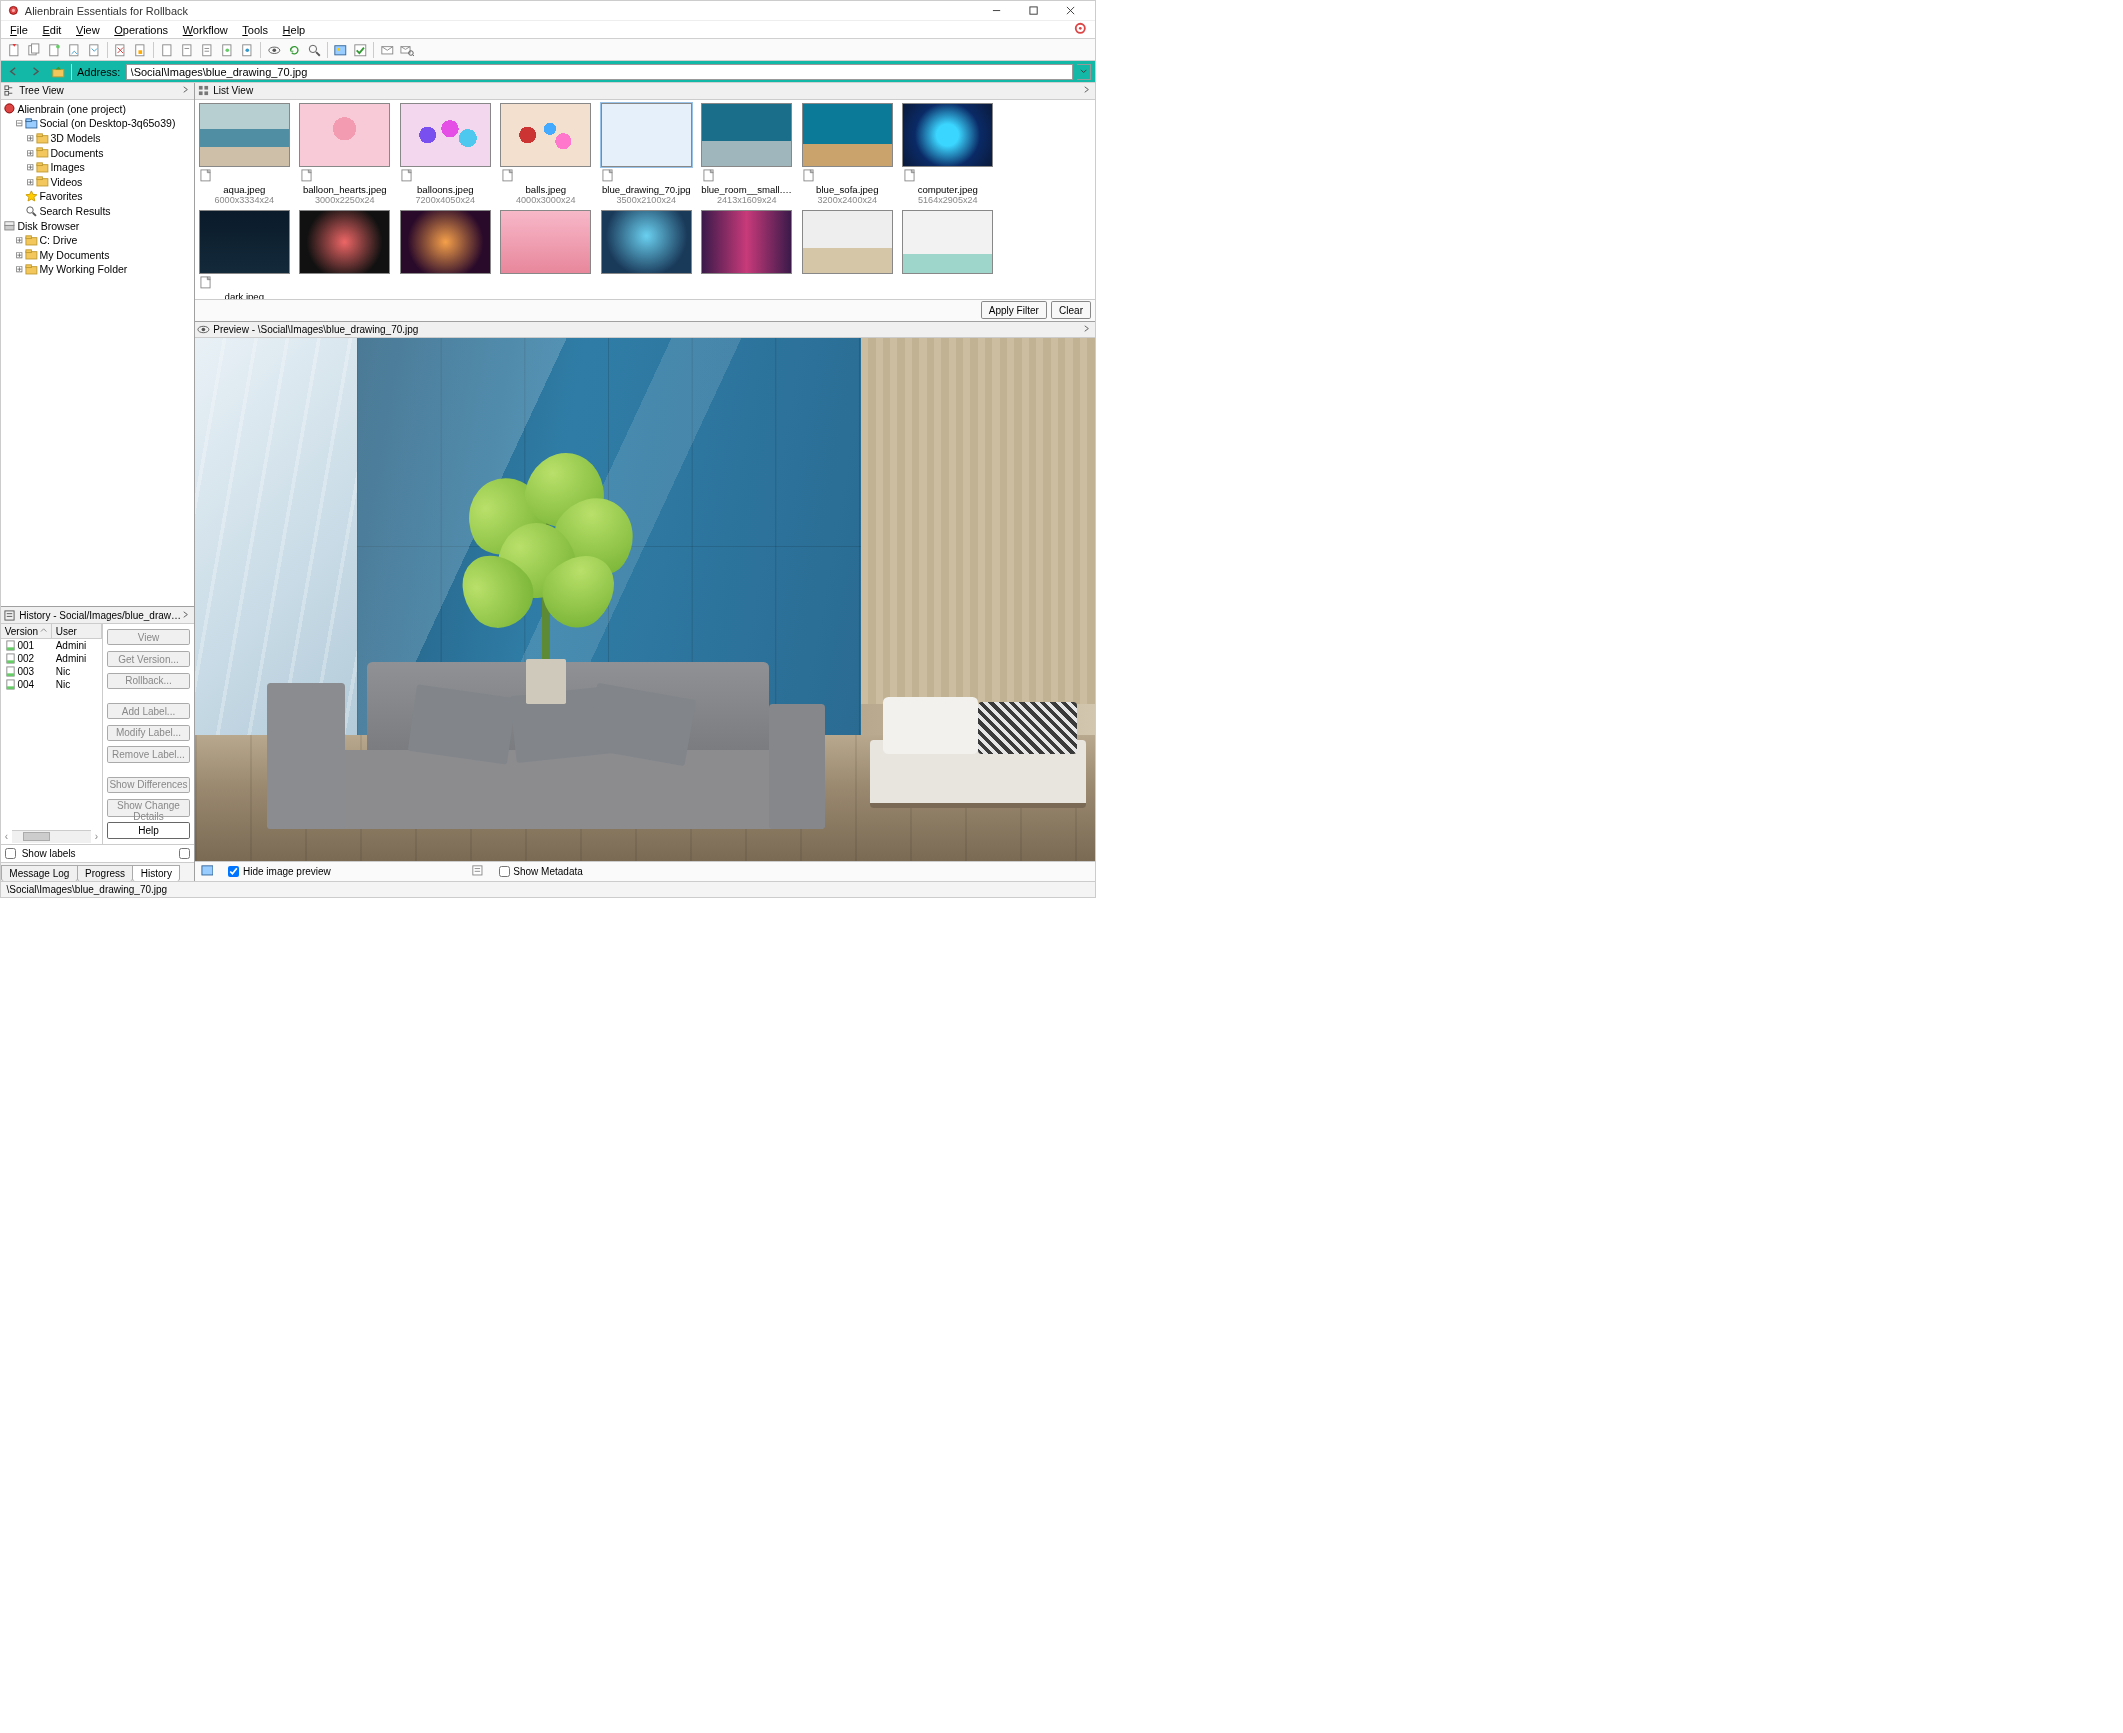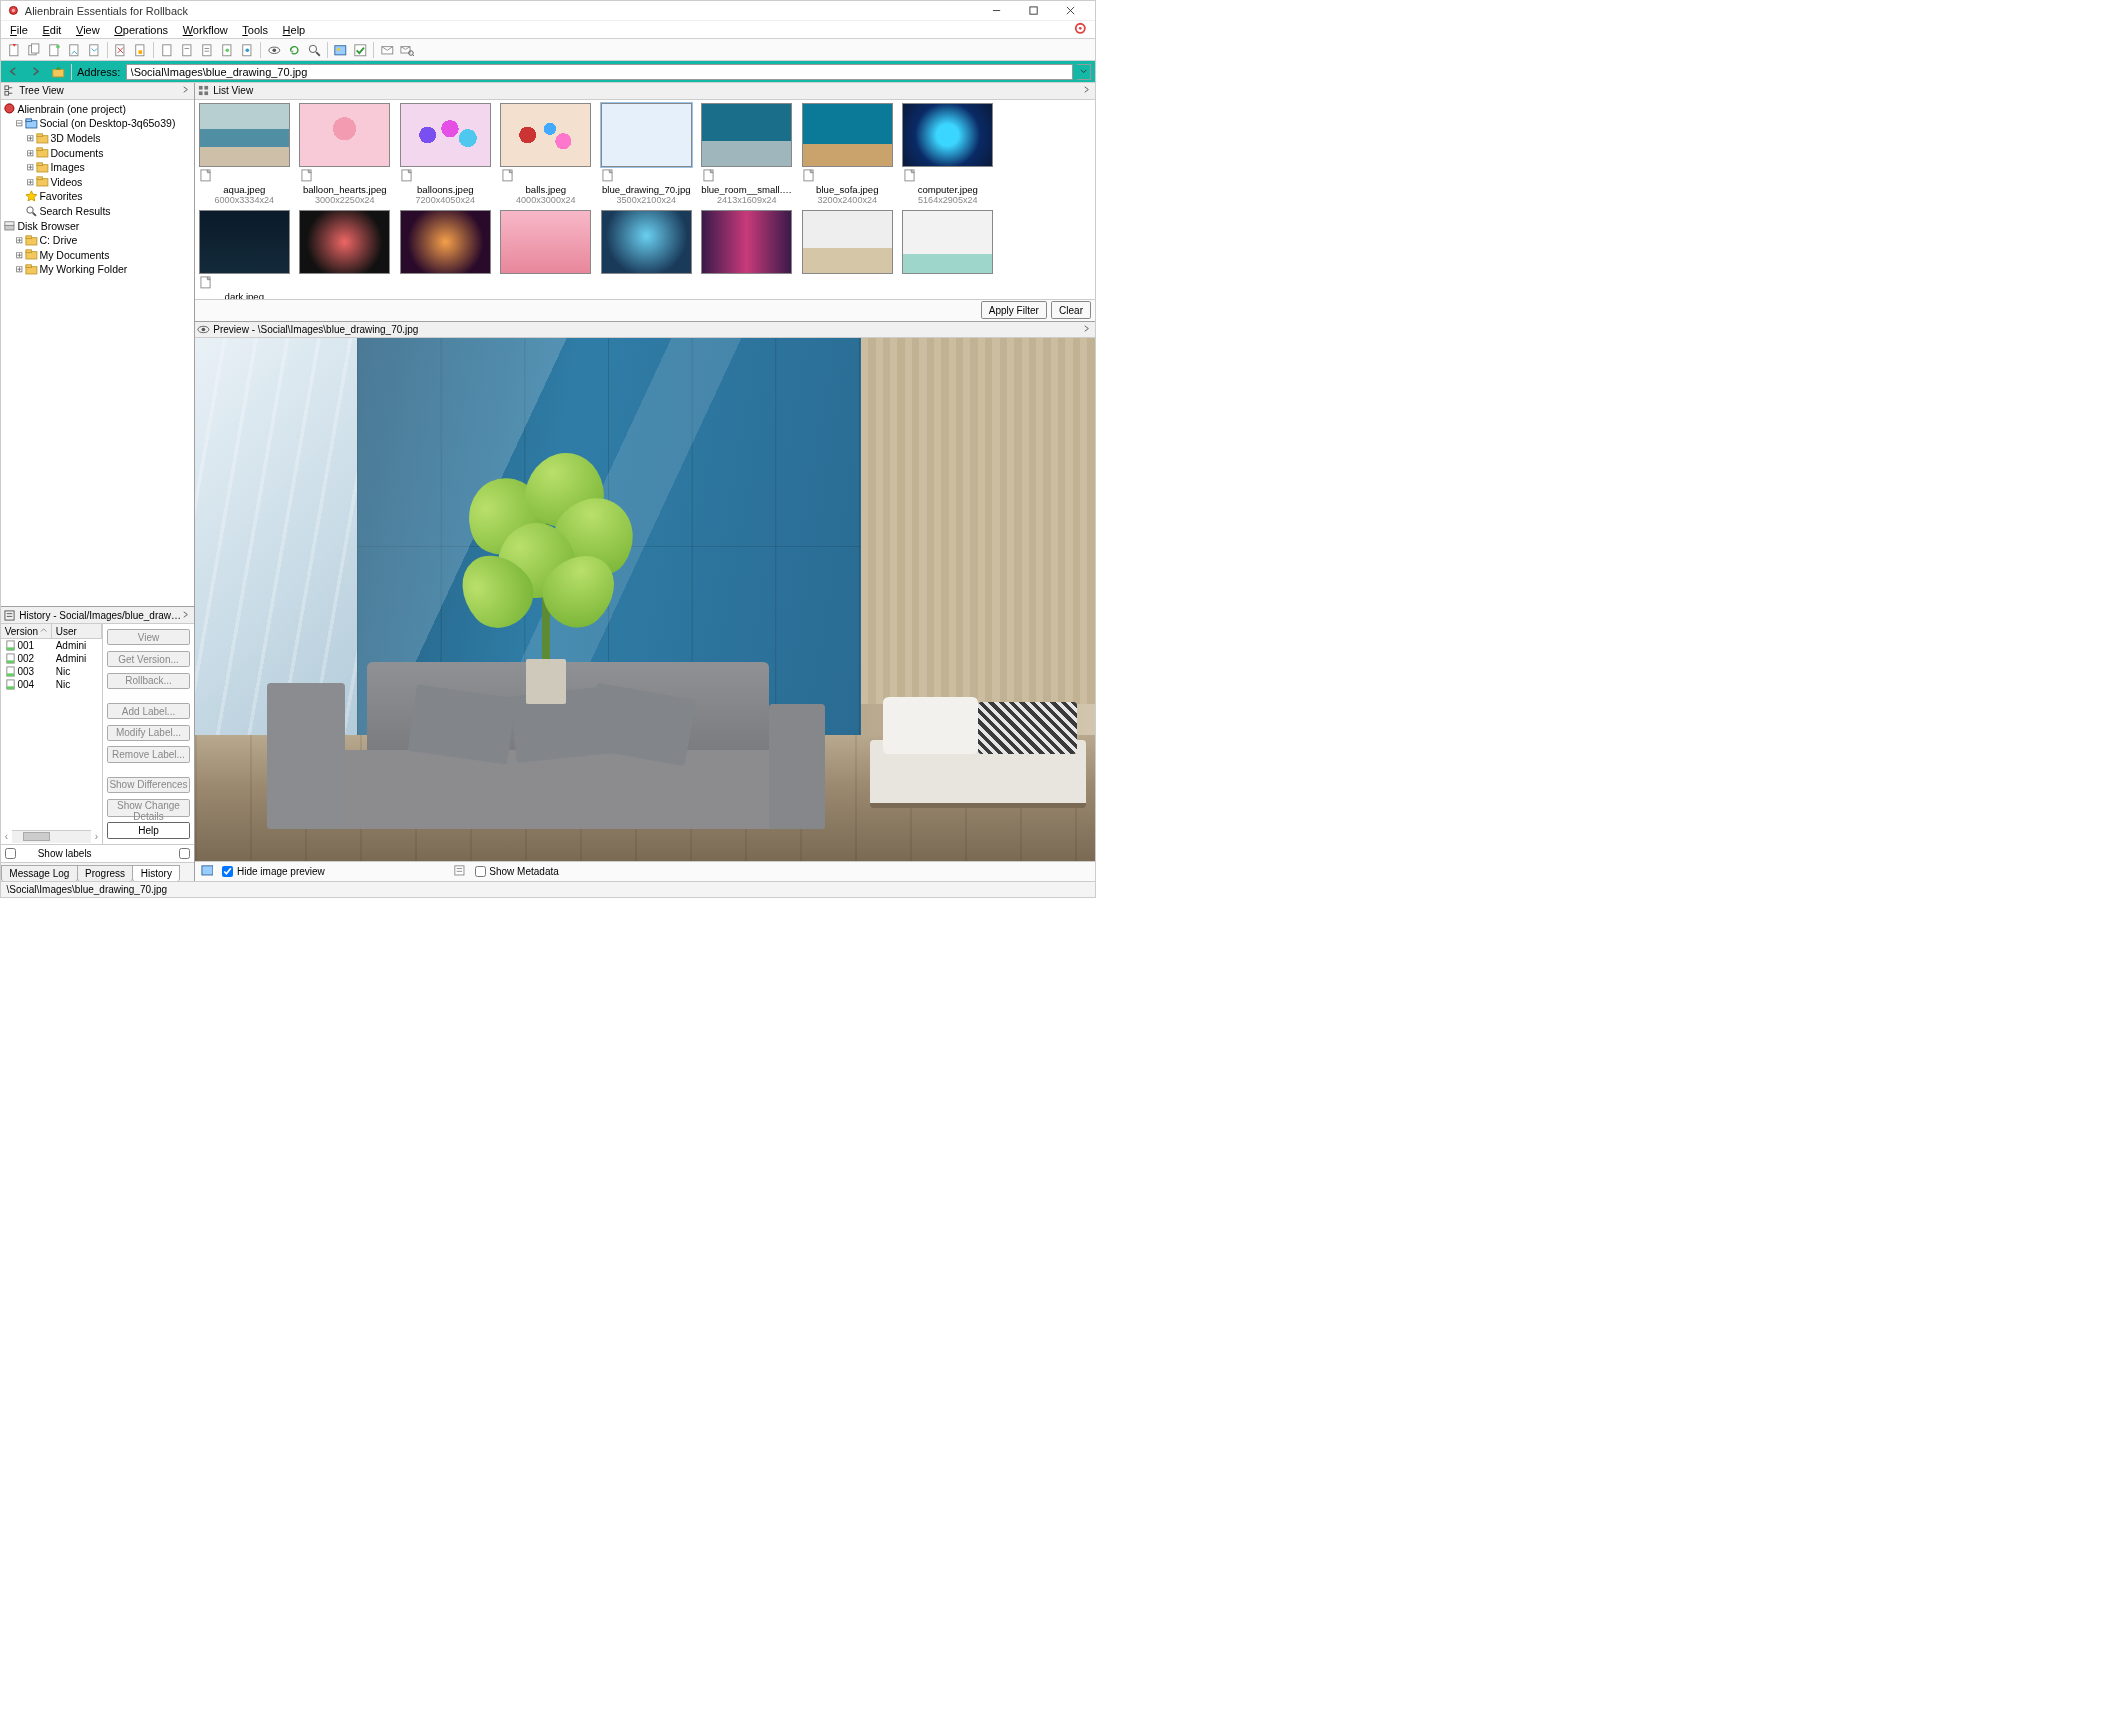--- a/index.html
+++ b/index.html
@@ -61,21 +61,21 @@
   .htr { display: flex; }
   .htr div { padding: 0.9px 3.7px; }
   .htr .c1 { width: 51px; display:flex; align-items:center; gap:1.8px; }
   .htr .c2 { flex: 1; }
   .htscroll { flex:1; overflow:auto; }
   .htbottom { height:14.6px; display:flex; align-items:center; }
   .htbottom .hscroll { flex:1; height:12.8px; background:#f0f0f0; border-top:0.9px solid #ccc; position:relative;}
   .history-buttons { flex: 1; padding: 5.5px 3.7px; display: flex; flex-direction: column; gap: 5.5px; }
   .hbtn { height: 18.3px; font-size: 10px; background: #f0f0f0; border: 0.9px solid #aaa; border-radius: 1.8px; color: #888; }
   .hbtn.active { color: #000; background:#fff; border-color:#666; }
-  .history-footer { height: 18.3px; display: flex; align-items: center; padding: 0 3.7px; gap: 22px; font-size: 10px; border-top:0.9px solid #ccc;}
+  .history-footer { height: 18.3px; display: flex; align-items: center; padding: 0 3.7px; gap: 6px; font-size: 10px; border-top:0.9px solid #ccc;}
   .lefttabs { height: 18.3px; display: flex; align-items: flex-end; background: #f4f4f4; border-top: 0.9px solid #ccc; }
   .lefttabs .tab { padding: 1.8px 7.3px; font-size: 10px; border: 0.9px solid #aaa; border-bottom: none; margin-right: -0.9px; background: #f0f0f0; border-radius: 0 0 2.7px 2.7px; }
   .lefttabs .tab.active { background: #fff; }
 
   
   .rightpanel { flex: 1; display: flex; flex-direction: column; min-height: 0; }
 
   .listview { display: flex; flex-direction: column; min-height: 0; border-bottom:0.9px solid #a0a0a0; }
   .thumbgrid { height: 199px; overflow: hidden; padding: 3.7px 1.8px 0 1.8px; display: flex; flex-wrap: wrap; gap: 5.5px; align-content: flex-start; background:#fff;}
   .thumb { width: 95px; display: flex; flex-direction: column; align-items: center; }
@@ -85,21 +85,21 @@
   .thumb .fname { font-size: 9.6px; text-align: center; max-width: 91px; overflow: hidden; text-overflow: ellipsis; white-space: nowrap; }
   .thumb .fmeta { font-size: 9.1px; color: #888; text-align: center; }
   .filterbar { height: 22px; display: flex; align-items: center; justify-content: flex-end; padding: 1.8px 3.7px; gap: 3.7px; border-top: 0.9px solid #ccc; background:#fafafa;}
   .filterbar button { height: 18.3px; padding: 0 7.3px; font-size: 10px; border: 0.9px solid #888; background: #f8f8f8; border-radius:1.8px;}
 
   
   .previewpanel { flex: 1; display: flex; flex-direction: column; min-height: 0; }
   .previewimg { flex: 1; background: #fff; display: flex; align-items: center; justify-content: center; overflow: hidden; position: relative; }
   .room { width: 100%; height: 100%; position: relative; overflow:hidden; }
   .previewpath { height: 16.4px; text-align: center; font-size: 10px; padding: 1.8px; border-top:0.9px solid #eee; }
-  .previewfooter { height: 20px; display: flex; align-items: center; padding: 1.8px 5.5px; gap: 9px; border-top: 0.9px solid #ccc; font-size: 10px; background:#fafafa;}
+  .previewfooter { height: 20px; display: flex; align-items: center; padding: 1.8px 5.5px; gap: 15px; border-top: 0.9px solid #ccc; font-size: 10px; background:#fafafa;}
   .previewfooter .chk { display: flex; align-items: center; gap: 3.7px; }
 
   
   .statusbar { height: 16.4px; border-top: 0.9px solid #ccc; display: flex; align-items: center; padding: 0 5.5px; font-size: 10px; background: #f4f4f4; }
 
   input[type=checkbox]{ width:11px; height:11px; }
 
   
   .svg-folder { fill: #f3c75b; stroke:#c09a30; }
   .svg-page { fill:#fff; stroke:#888; }

